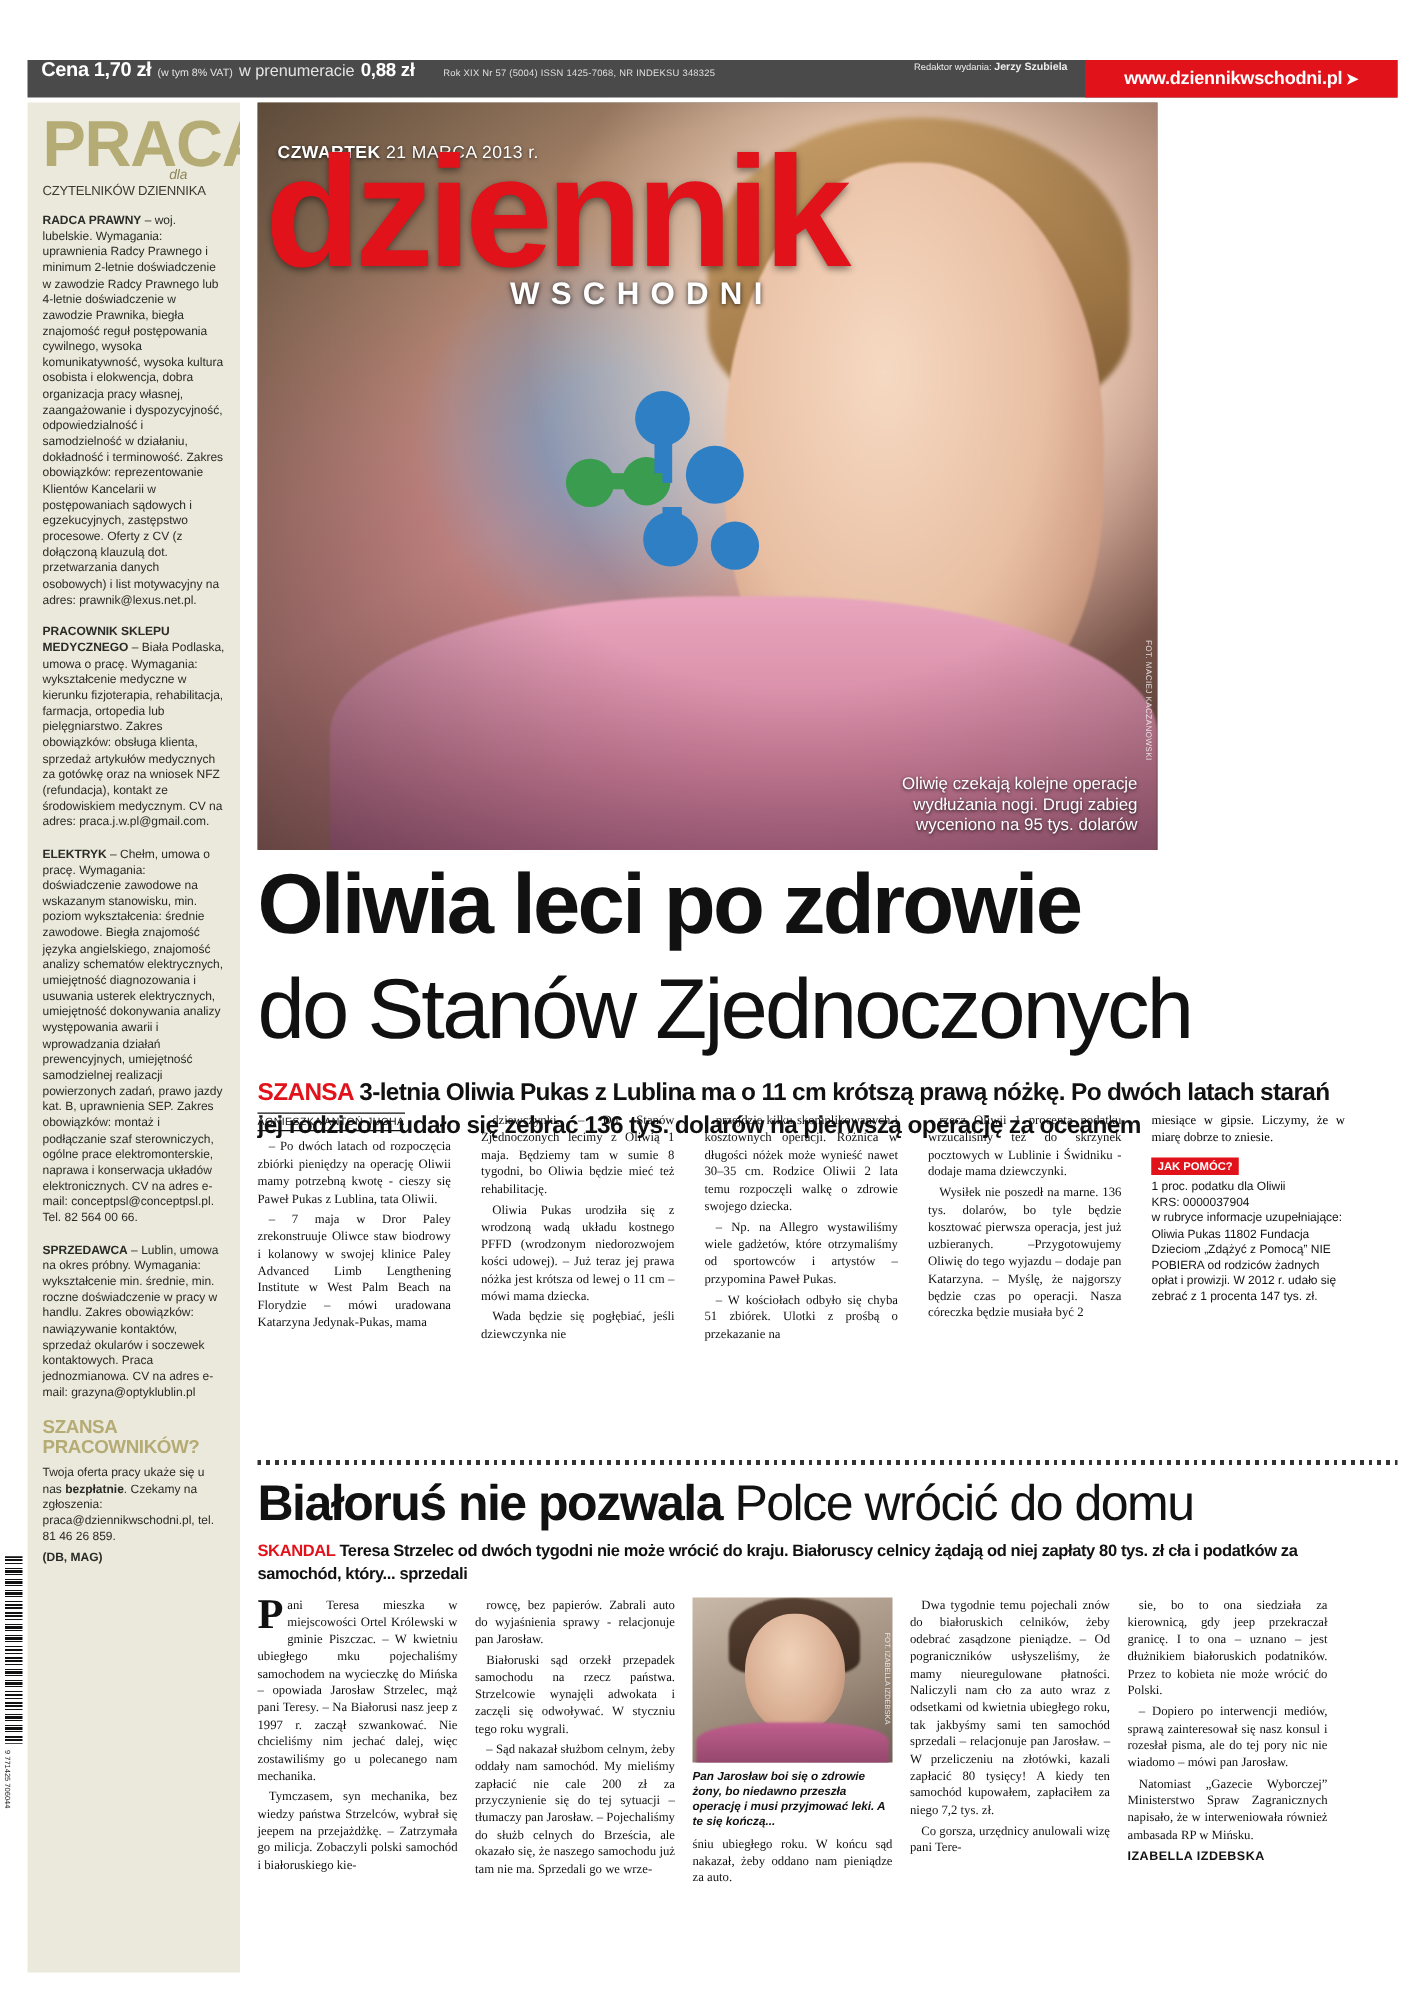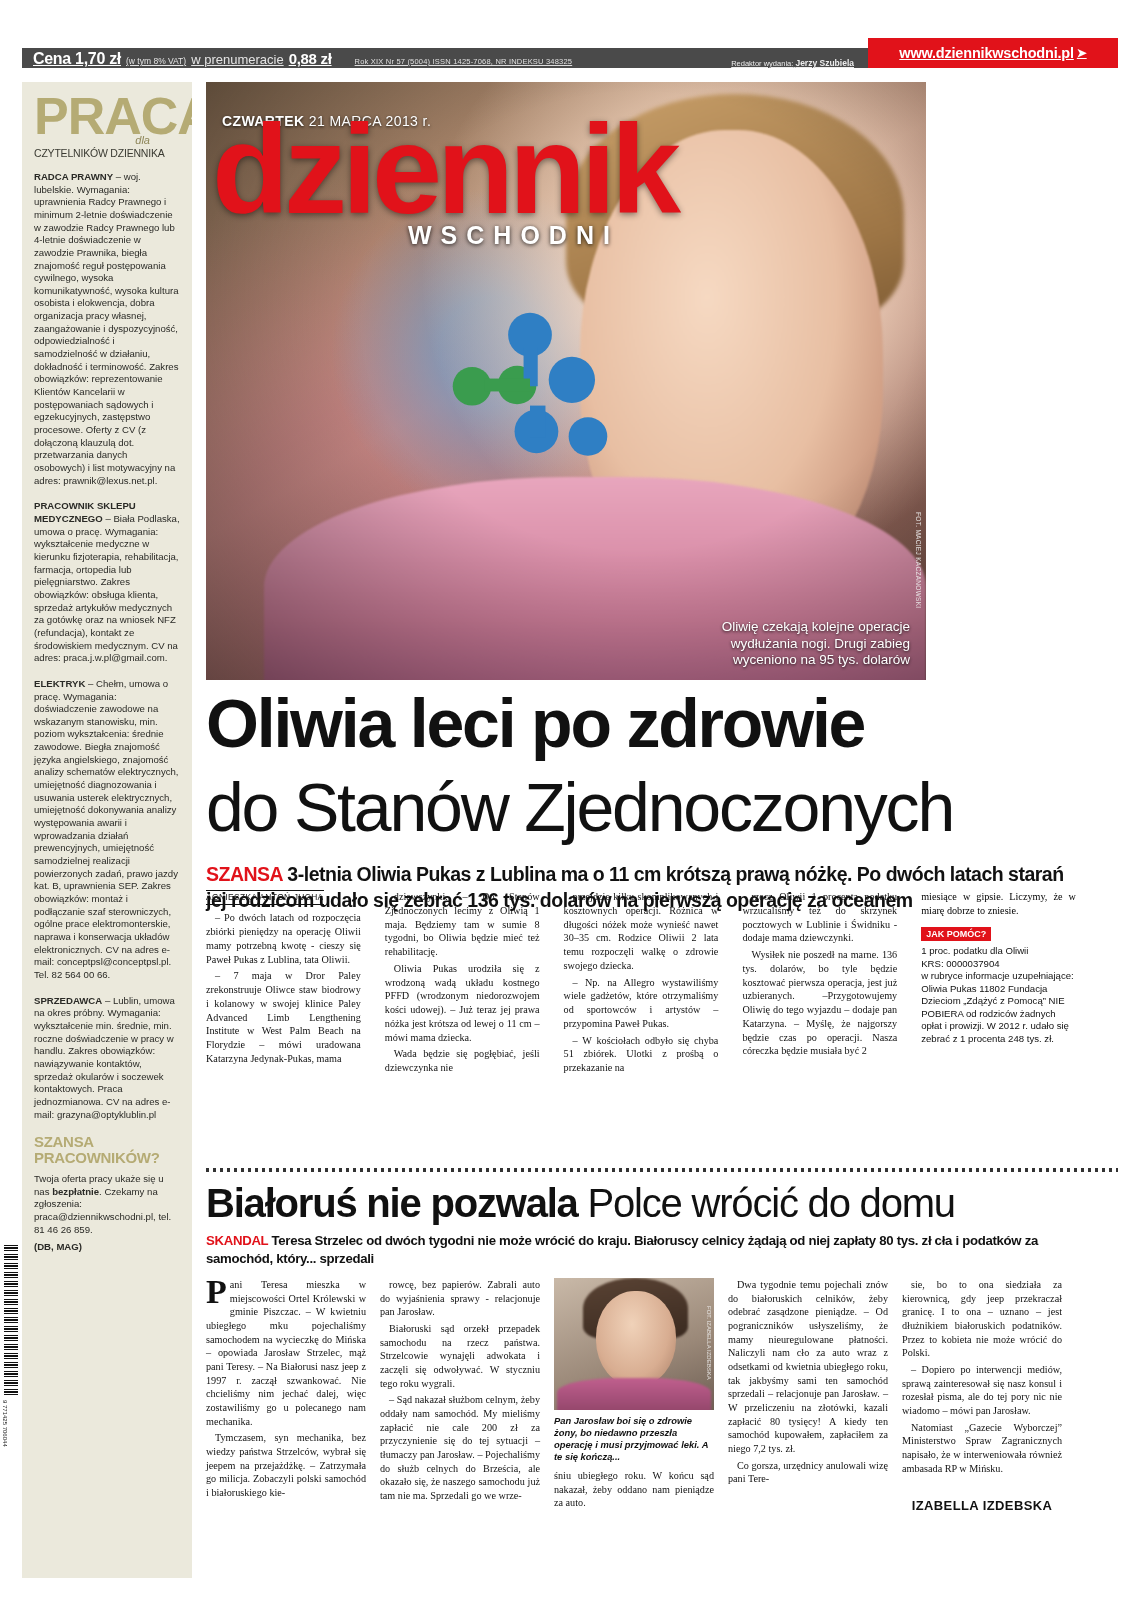--- a/index.html
+++ b/index.html
@@ -13,25 +13,24 @@
     position: relative;
     width: 1140px; height: 1600px;
     background: #fff;
     padding: 0;
   }
 
   
   .topbar {
     position: absolute;
     left: 22px; top: 48px;
-    width: 1096px; height: 20px;
+    width: 1096px; height: 30px;
     background: #4a4a4a;
-    display: flex; align-items: flex-end;
+    display: flex; align-items: flex-start;
     color: #fff;
-    text-decoration: underline;
   }
   .topbar-left {
     display: flex; align-items: baseline; gap: 5px;
     padding-left: 11px; white-space: nowrap;
   }
   .tb-price { font-size: 16px; font-weight: bold; letter-spacing: -0.3px; }
   .tb-vat { font-size: 8.5px; opacity: .85; }
   .tb-sub-label { font-size: 13px; opacity: .85; }
   .tb-sub-price { font-size: 15px; font-weight: bold; letter-spacing: -0.3px; }
   .tb-issue {
@@ -280,22 +279,22 @@
   }
   .p2-credit {
     position: absolute; right: 2px; top: 28px; font-size: 6px;
     color: #f0f0f0; writing-mode: vertical-rl; opacity: .9;
   }
   .photo2-cap {
     font-size: 9.4px; line-height: 1.28; font-weight: bold; font-style: italic;
     margin-top: 5px; color: #111; font-family: "Liberation Sans", sans-serif;
   }
   .byline2 {
-    text-align: center; font-size: 13px; font-weight: bold; letter-spacing: .4px;
-    margin-top: 22px; font-family: "Liberation Sans", sans-serif;
+    text-align: left; font-size: 10px; font-weight: bold; letter-spacing: .4px;
+    margin-top: 4px; font-family: "Liberation Sans", sans-serif;
   }
 </style>
 </head>
 <body>
 
 <div class="page">
 
   <div class="topbar">
     <div class="topbar-left">
       <span class="tb-price">Cena 1,70 zł</span>
@@ -405,21 +404,21 @@
     <div class="col">
       <p>rzecz Oliwii 1 procenta podatku wrzucaliśmy też do skrzynek pocztowych w Lublinie i Świdniku - dodaje mama dziewczynki.</p>
       <p>Wysiłek nie poszedł na marne. 136 tys. dolarów, bo tyle będzie kosztować pierwsza operacja, jest już uzbieranych. –Przygotowujemy Oliwię do tego wyjazdu – dodaje pan Katarzyna. – Myślę, że najgorszy będzie czas po operacji. Nasza córeczka będzie musiała być 2</p>
     </div>
     <div class="helpbox">
       <p style="font-size:10.2px;line-height:1.34;font-family:'Liberation Serif',serif;margin-bottom:6px;text-align:justify">miesiące w gipsie. Liczymy, że w miarę dobrze to zniesie.</p>
       <span class="helpbox-tag">JAK POMÓC?</span>
       <div class="helpbox-body">
         <div>1 proc. podatku dla Oliwii</div>
         <div>KRS: 0000037904</div>
-        <div>w rubryce informacje uzupełniające: Oliwia Pukas 11802 Fundacja Dzieciom „Zdążyć z Pomocą” NIE POBIERA od rodziców żadnych opłat i prowizji. W 2012 r. udało się zebrać z 1 procenta 248 tys. zł.</div>
+        <div>w rubryce informacje uzupełniające: Oliwia Pukas 11802 Fundacja Dzieciom „Zdążyć z Pomocą” NIE POBIERA od rodziców żadnych opłat i prowizji. W 2012 r. udało się zebrać z 1 procenta 147 tys. zł.</div>
       </div>
     </div>
   </div>
 
   <div class="dots"></div>
 
   <div class="hl-b">
     <b>Białoruś nie pozwala</b><span class="light"> Polce wrócić do domu</span>
   </div>
 

